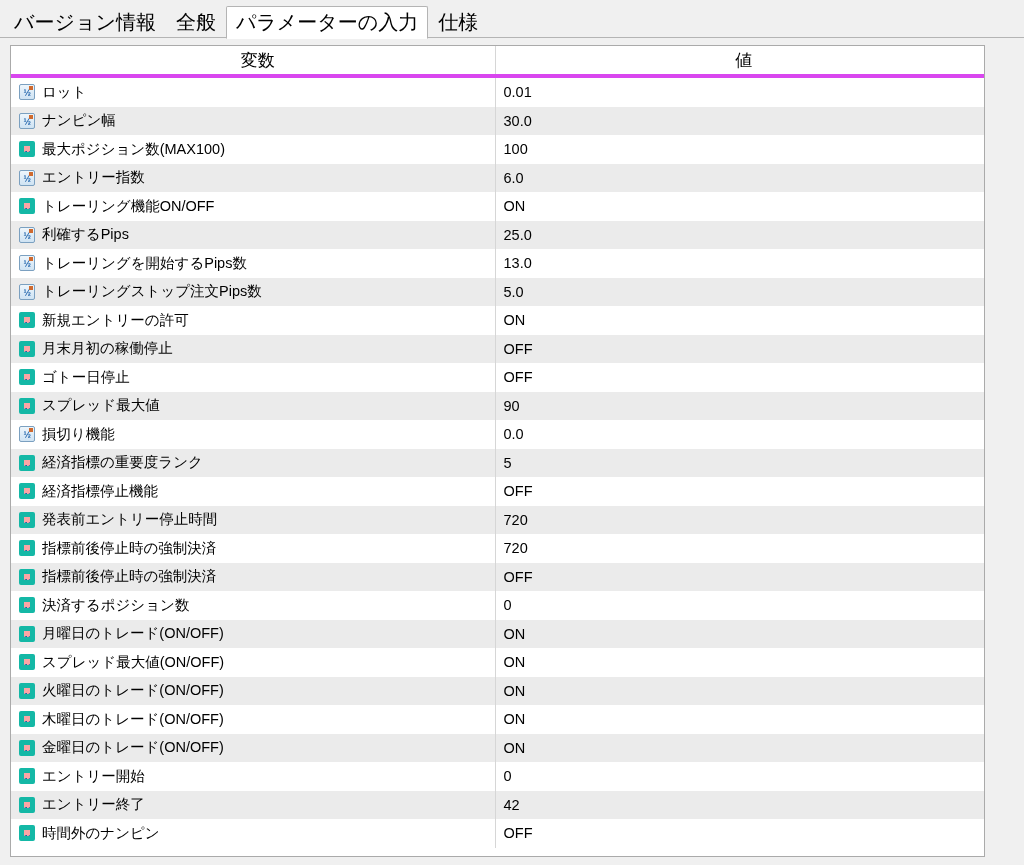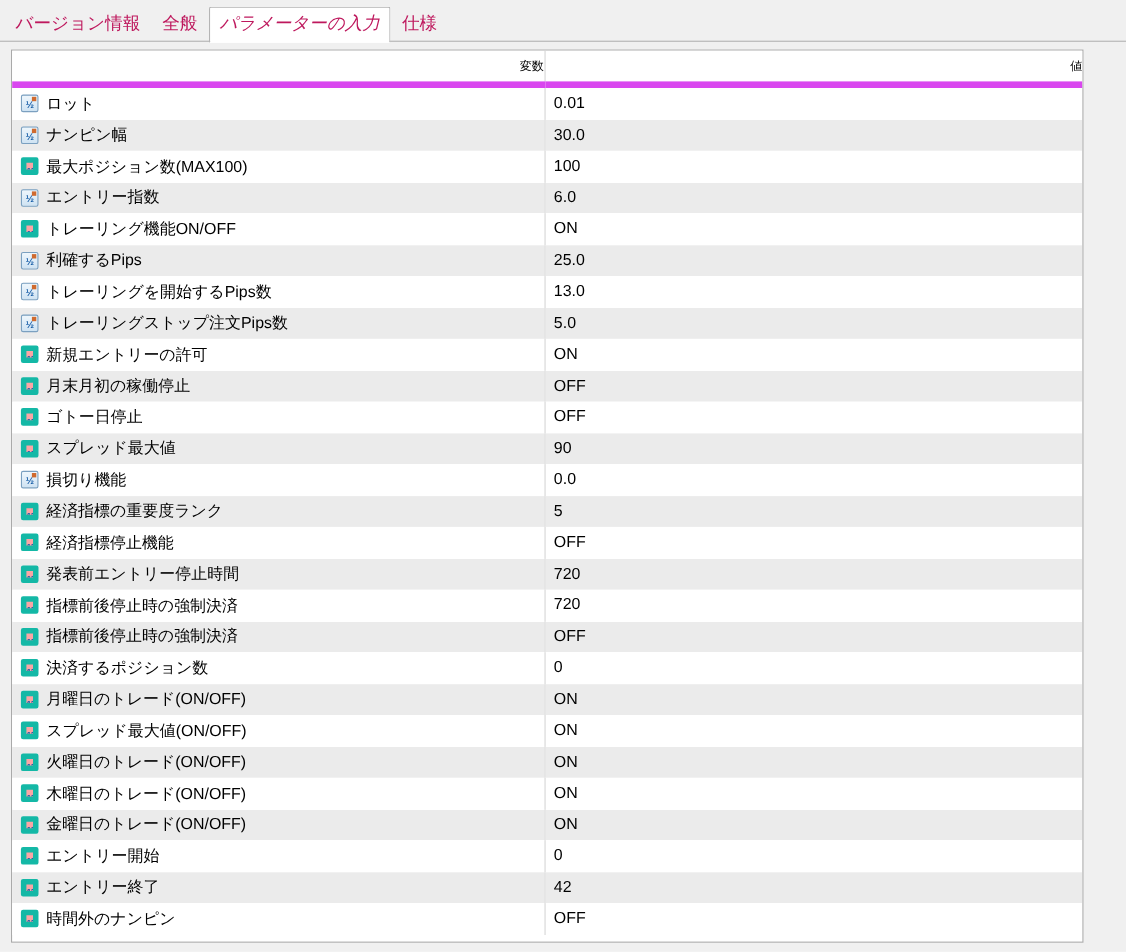--- a/index.html
+++ b/index.html
@@ -27,37 +27,36 @@
   .tabstrip::after {
     content: "";
     position: absolute;
     left: 0; right: 0; bottom: 0;
     height: 1px;
     background: #b4b4b4;
   }
   .tab {
     display: inline-block;
     position: relative;
-    font-size: 16px;
-    color: #be185d;
+    font-size: 20px;
+    color: #000000;
     padding: 6px 9px 7px 9px;
     line-height: 18px;
     border: 1px solid transparent;
     background: transparent;
     vertical-align: bottom;
     white-space: nowrap;
     cursor: default;
   }
   .tab.selected {
     background: #ffffff;
     border: 1px solid #b4b4b4;
     border-bottom: 1px solid #ffffff;
     border-radius: 2px 2px 0 0;
     z-index: 2;
-    font-style: italic;
   }
 
   
   .table-frame {
     position: absolute;
     left: 10px;
     top: 45px;
     width: 975px;
     height: 812px;
     border: 1px solid #aaaaaa;
@@ -68,27 +67,27 @@
   table.params {
     border-collapse: collapse;
     width: 100%;
     table-layout: fixed;
   }
   table.params col.c-name { width: 484px; }
   table.params col.c-val  { width: 489px; }
 
   table.params th {
     font-weight: normal;
-    font-size: 11px;
+    font-size: 17px;
     color: #000;
-    text-align: right;
+    text-align: center;
     background: #ffffff;
     height: 28px;
     padding: 0 0 0 10px;
-    border-bottom: 6px solid #d946ef;
+    border-bottom: 4px solid #d946ef;
     border-right: 1px solid #d6d6d6;
     vertical-align: middle;
   }
   table.params th.valhdr { padding-left: 8px; border-right: none; }
 
   table.params td {
     font-size: 14.5px;
     color: #000;
     height: 28.5px;
     padding: 0;

